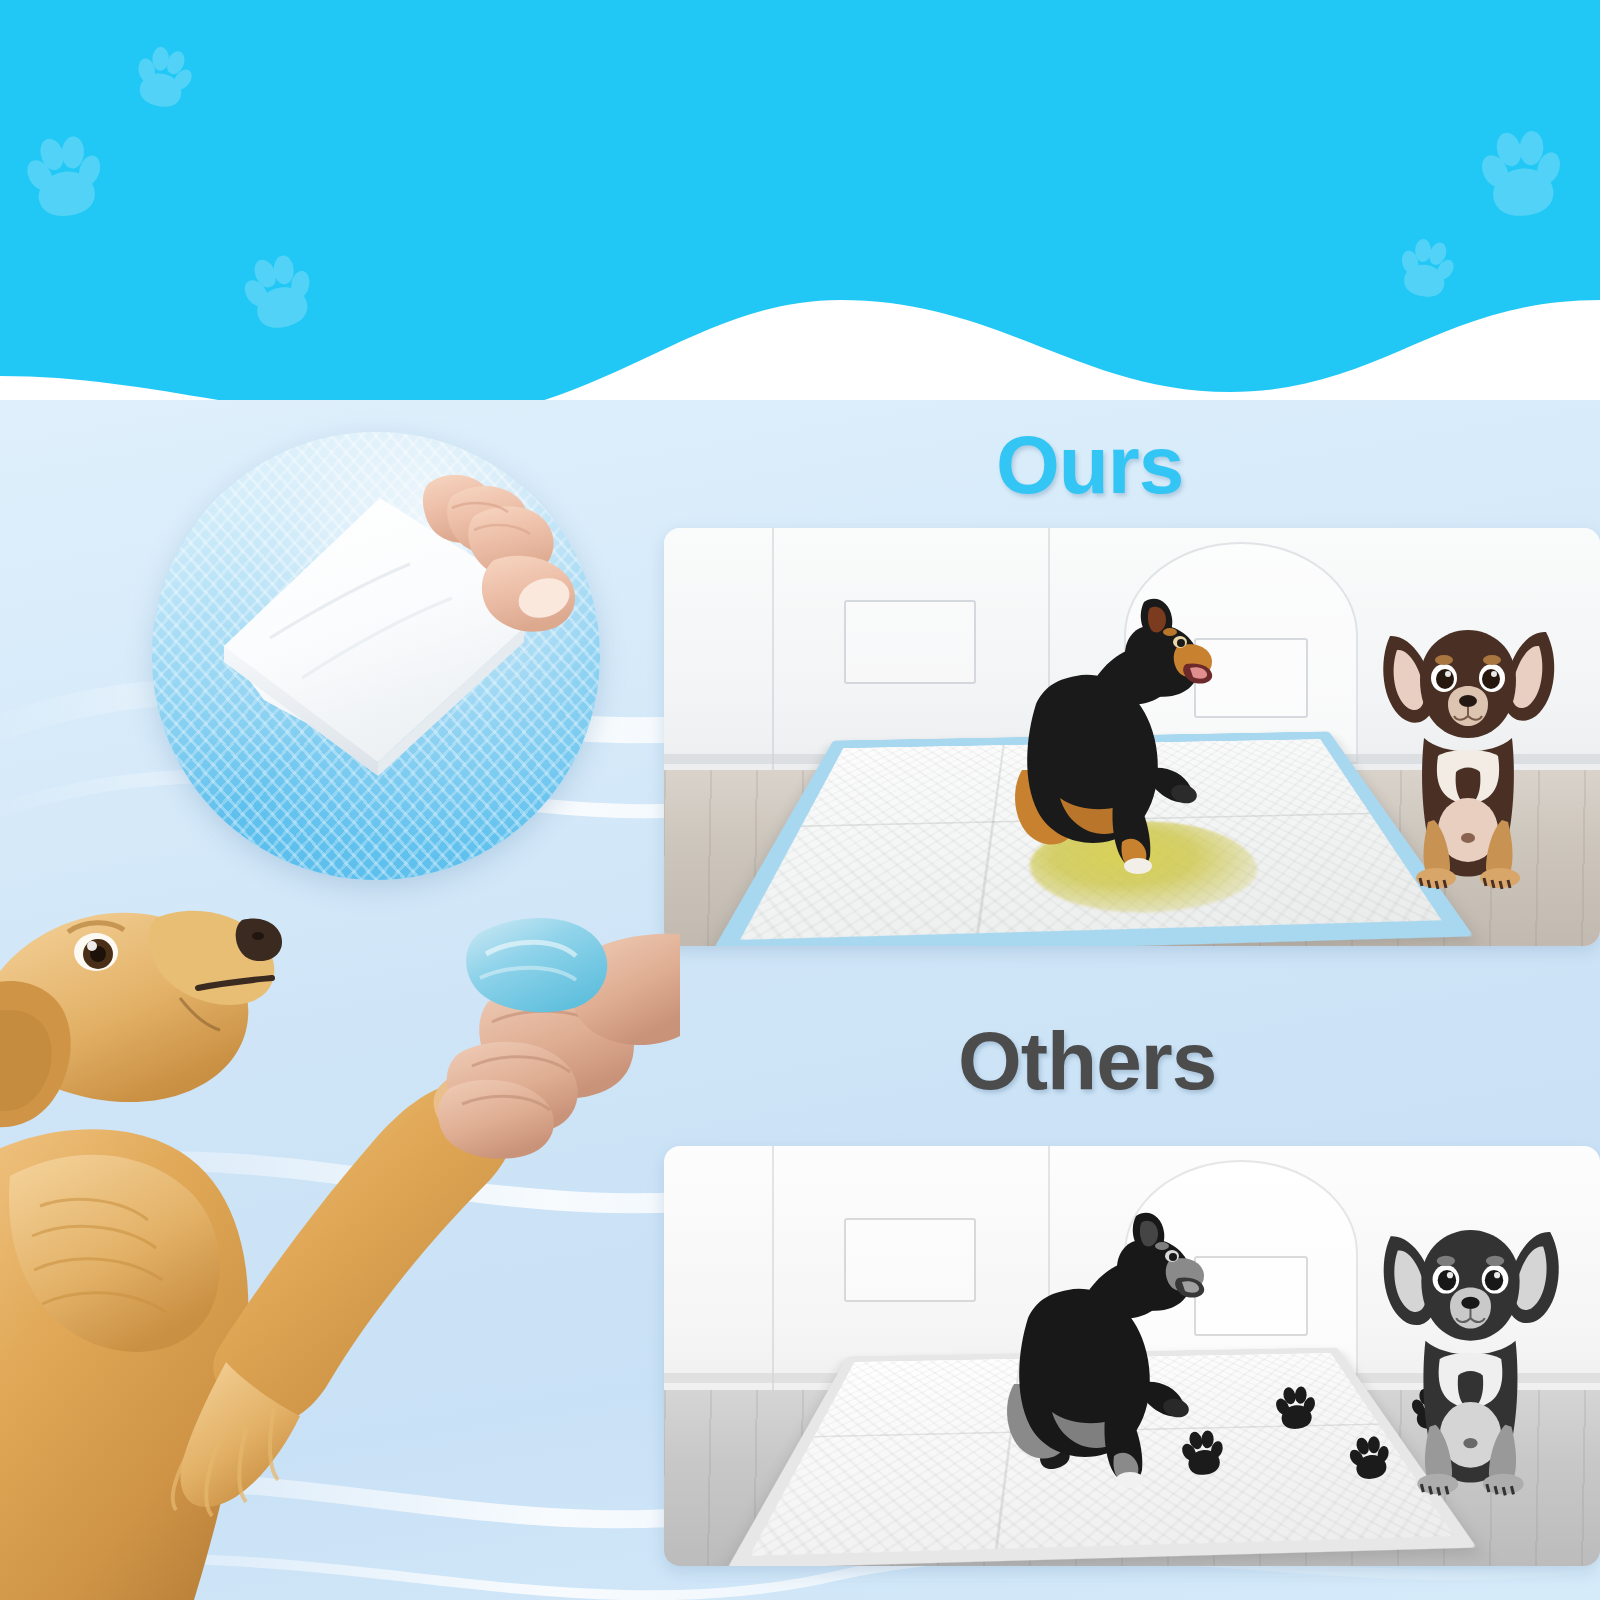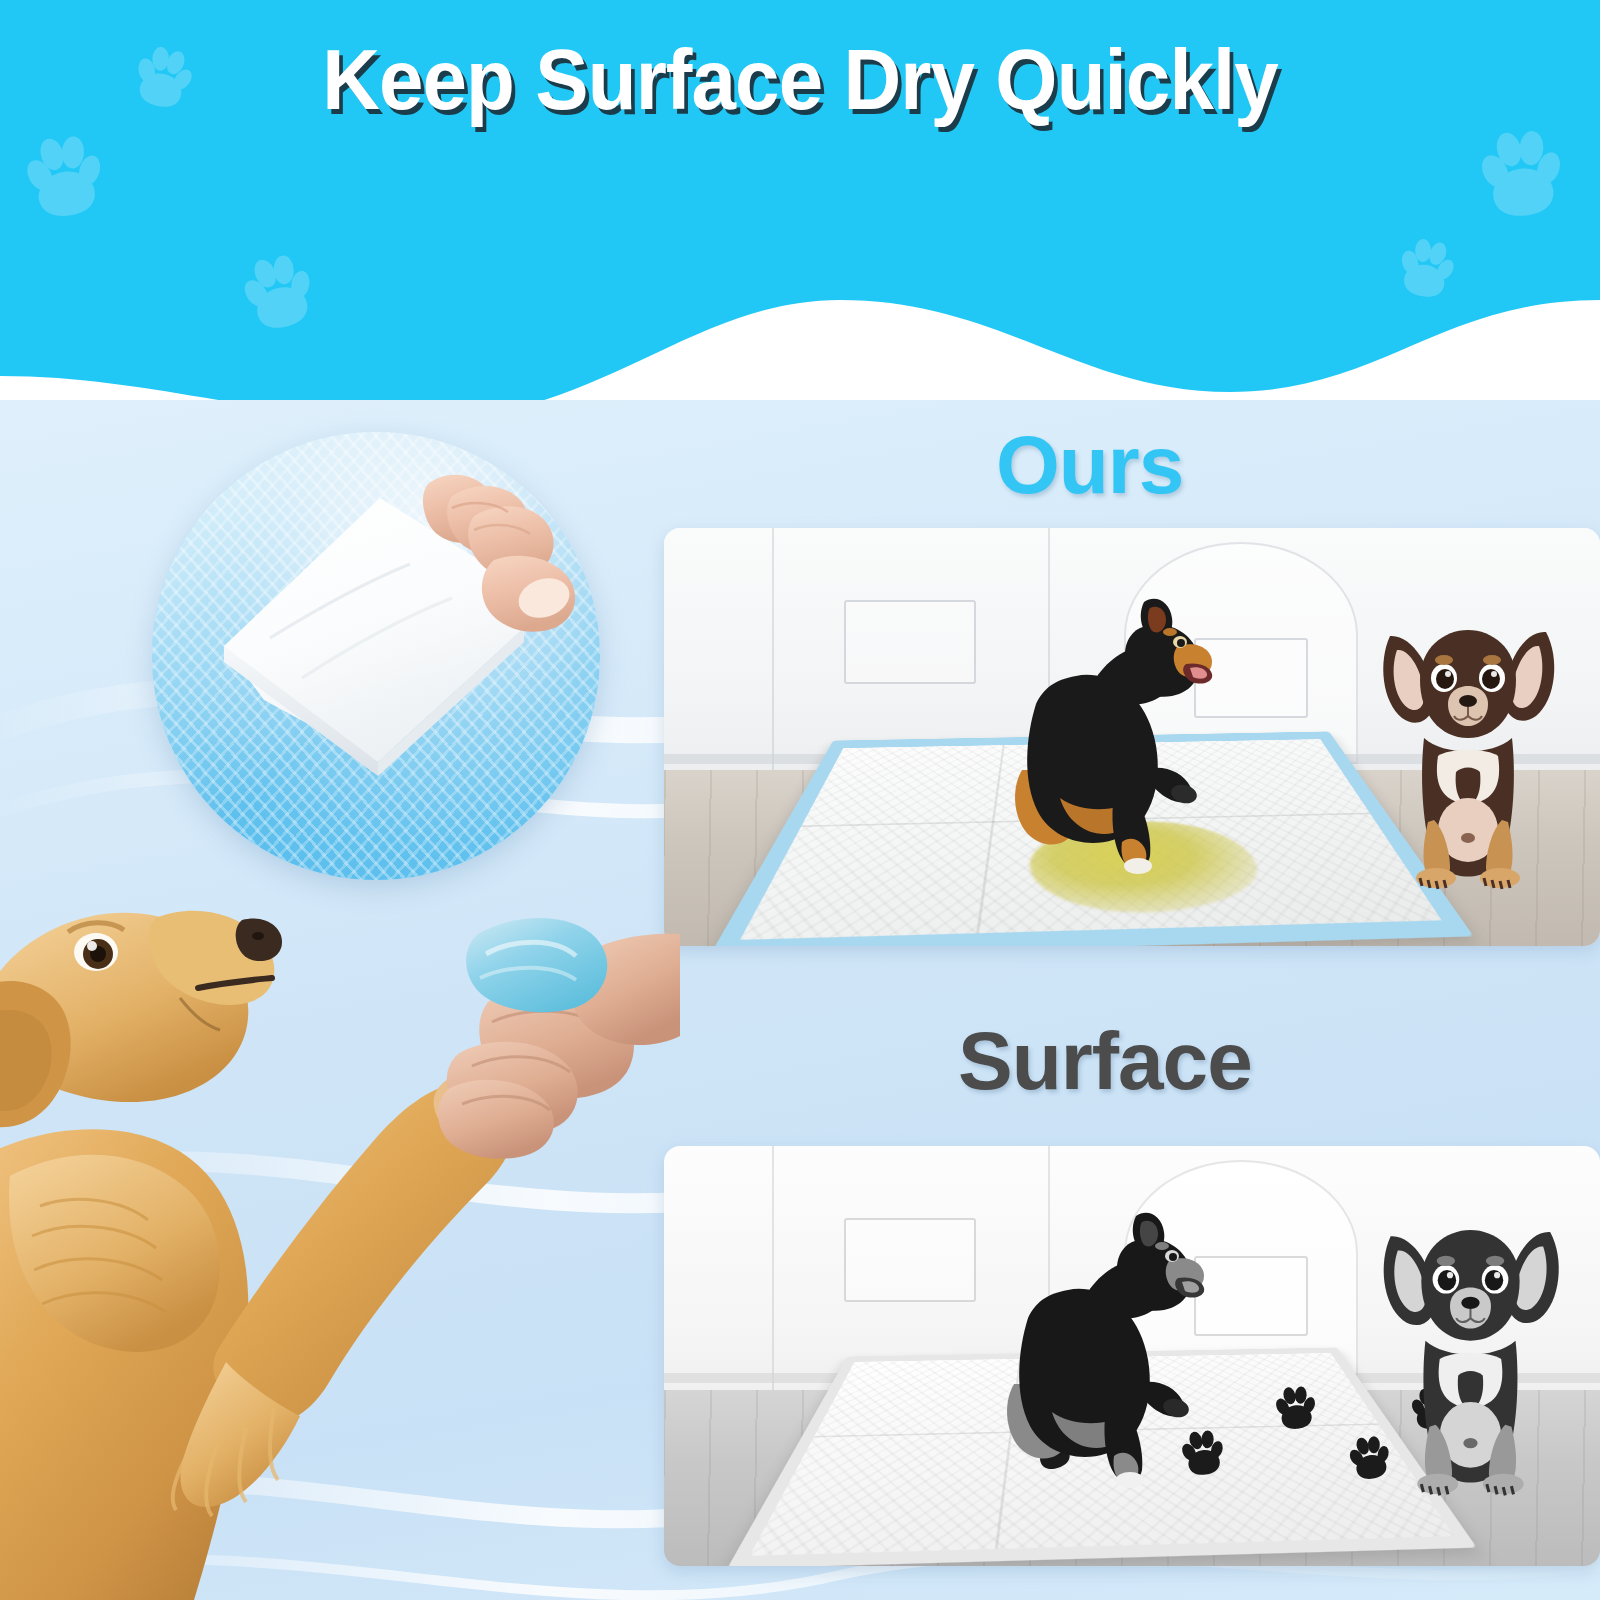--- a/index.html
+++ b/index.html
@@ -173,28 +173,25 @@
     <div class="paw" style="left:1478px;top:126px;transform:rotate(-6deg);">
       <svg width="84" height="92" viewBox="0 0 78 86">
         <ellipse cx="16" cy="40" rx="11" ry="16" fill="#79dbf8" transform="rotate(-22 16 40)"></ellipse>
         <ellipse cx="31" cy="21" rx="11" ry="16" fill="#79dbf8" transform="rotate(-9 31 21)"></ellipse>
         <ellipse cx="52" cy="22" rx="11" ry="16" fill="#79dbf8" transform="rotate(10 52 22)"></ellipse>
         <ellipse cx="66" cy="42" rx="10" ry="15" fill="#79dbf8" transform="rotate(24 66 42)"></ellipse>
         <path d="M40,40 C58,40 70,54 68,66 C66,80 52,84 40,84 C28,84 14,80 12,66 C10,54 22,40 40,40 Z" fill="#79dbf8"></path>
       </svg>
     </div>
 
-    <div class="title-wrap" style="top:36px;">
-      <h1 class="main-title">Keep Surface Dry Quickly</h1>
-    </div>
   </div>
 
   <div class="label label-ours" style="left:996px;top:424px;">Ours</div>
 
-  <div class="label label-others" style="left:958px;top:1020px;">Surface</div>
+  <div class="label label-others" style="left:958px;top:1020px;">Others</div>
 
   <div class="panel panel-ours" style="left:664px;top:528px;width:936px;height:418px;">
     <div class="panel-inner">
       <div class="room">
         <div class="wall"></div>
         <div class="wall-seam" style="left:108px;"></div>
         <div class="wall-seam" style="left:384px;"></div>
         <div class="wall-panel" style="left:180px;top:72px;width:128px;height:80px;"></div>
         <div class="arch" style="left:460px;top:14px;width:230px;height:218px;"></div>
         <div class="wall-panel" style="left:530px;top:110px;width:110px;height:76px;"></div>

